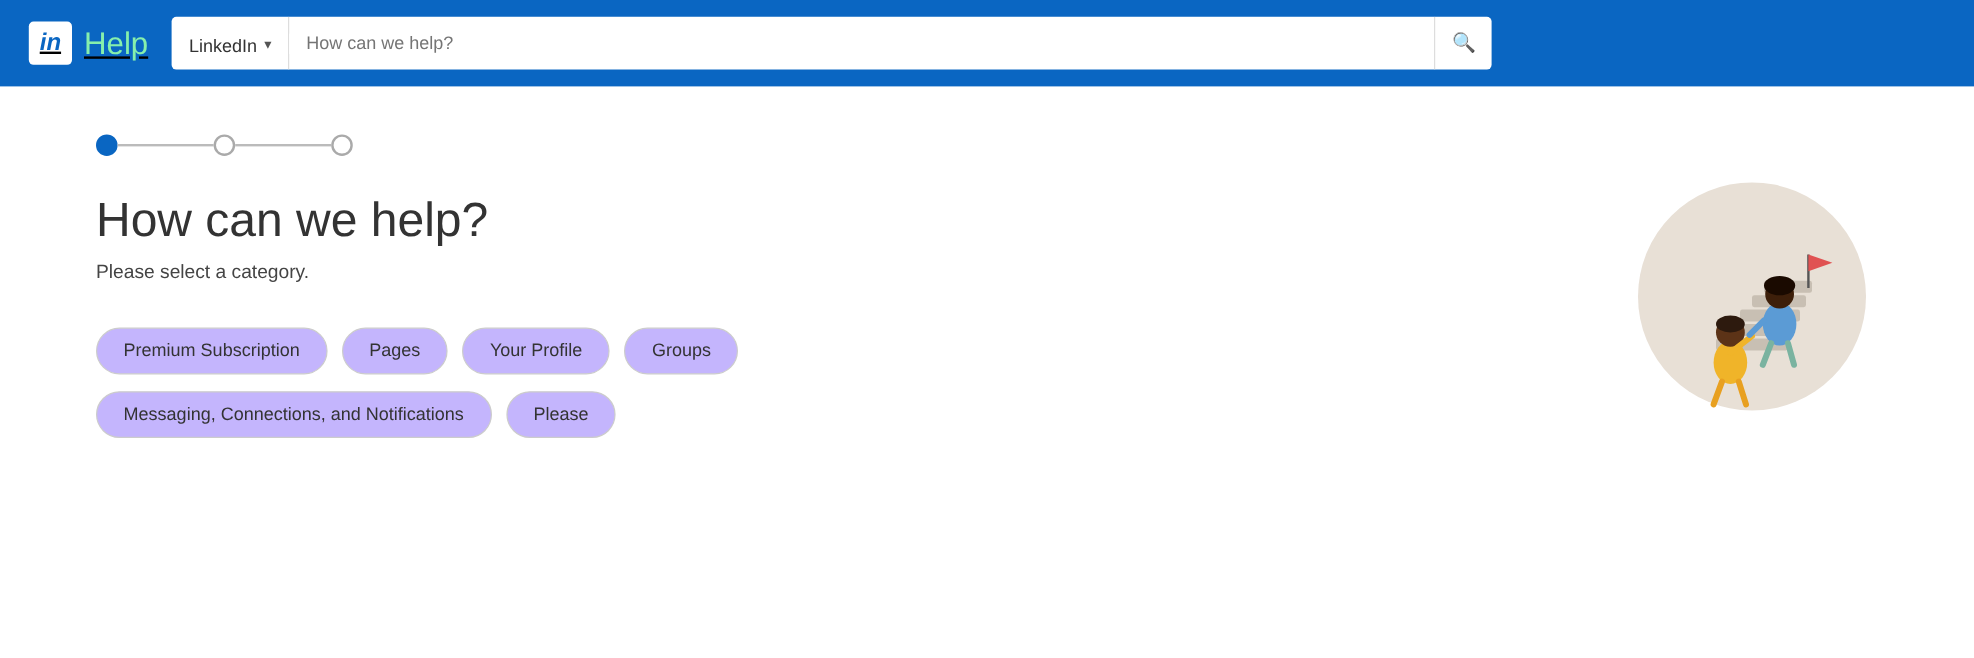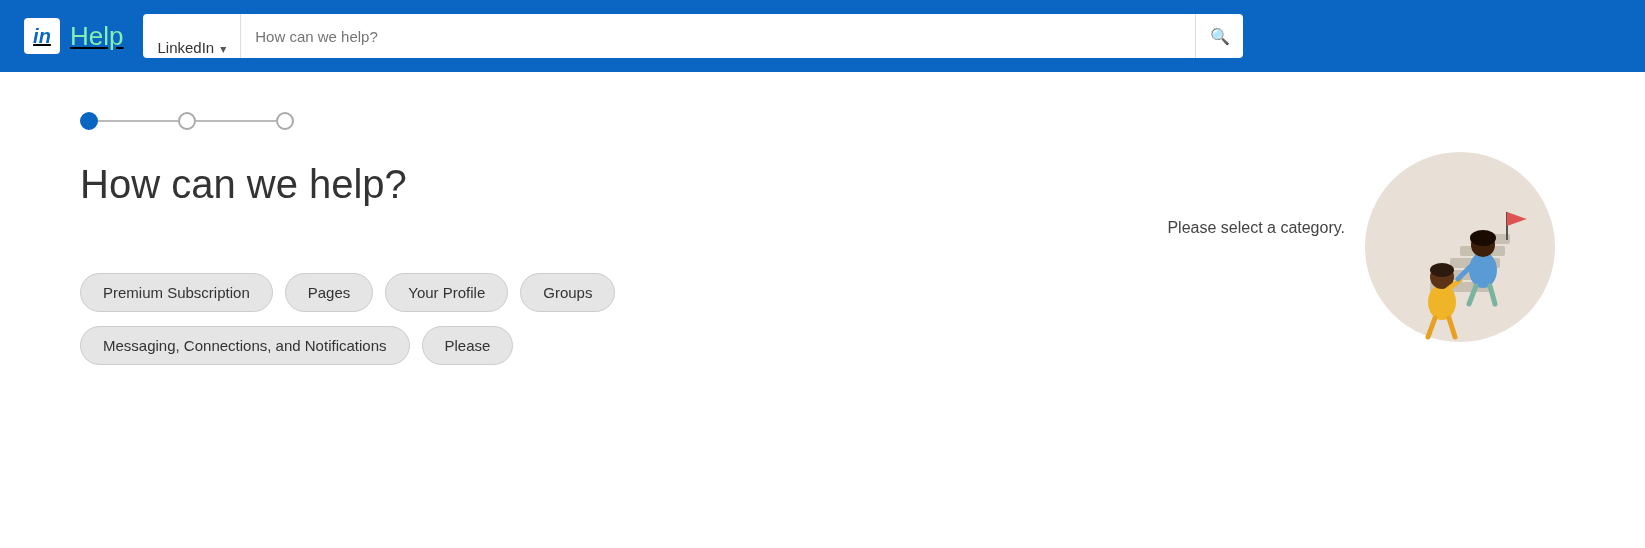--- a/index.html
+++ b/index.html
@@ -43,23 +43,23 @@
       display: flex;
       align-items: center;
       background: #fff;
       border-radius: 4px;
       overflow: hidden;
       height: 44px;
       max-width: 1100px;
     }
     .search-product-selector {
       display: flex;
-      align-items: flex-end;
+      align-items: flex-start;
       gap: 6px;
-      padding: 2px 14px;
+      padding: 16px 14px;
       border-right: 1px solid #ddd;
       height: 100%;
       cursor: pointer;
       font-size: 15px;
       color: #333;
       background: transparent;
       border: none;
       border-right: 1px solid #ddd;
     }
     .search-product-selector .chevron {
@@ -128,35 +128,34 @@
     .main-heading {
       font-size: 40px;
       font-weight: 400;
       color: #333;
       margin-bottom: 12px;
     }
     .sub-heading {
       font-size: 16px;
       color: #444;
       margin-bottom: 36px;
-      text-align: right;
     }
 
     
     .categories-row {
       display: flex;
       flex-wrap: wrap;
       gap: 12px;
       margin-bottom: 14px;
     }
     .category-btn {
       padding: 10px 22px;
       border-radius: 24px;
       border: 1px solid #ccc;
-      background: #e5e5e5;
+      background: #c4b5fd;
       font-size: 15px;
       color: #333;
       cursor: pointer;
       transition: background 0.15s;
     }
 
     
     .illustration {
       width: 220px;
       height: 220px;

